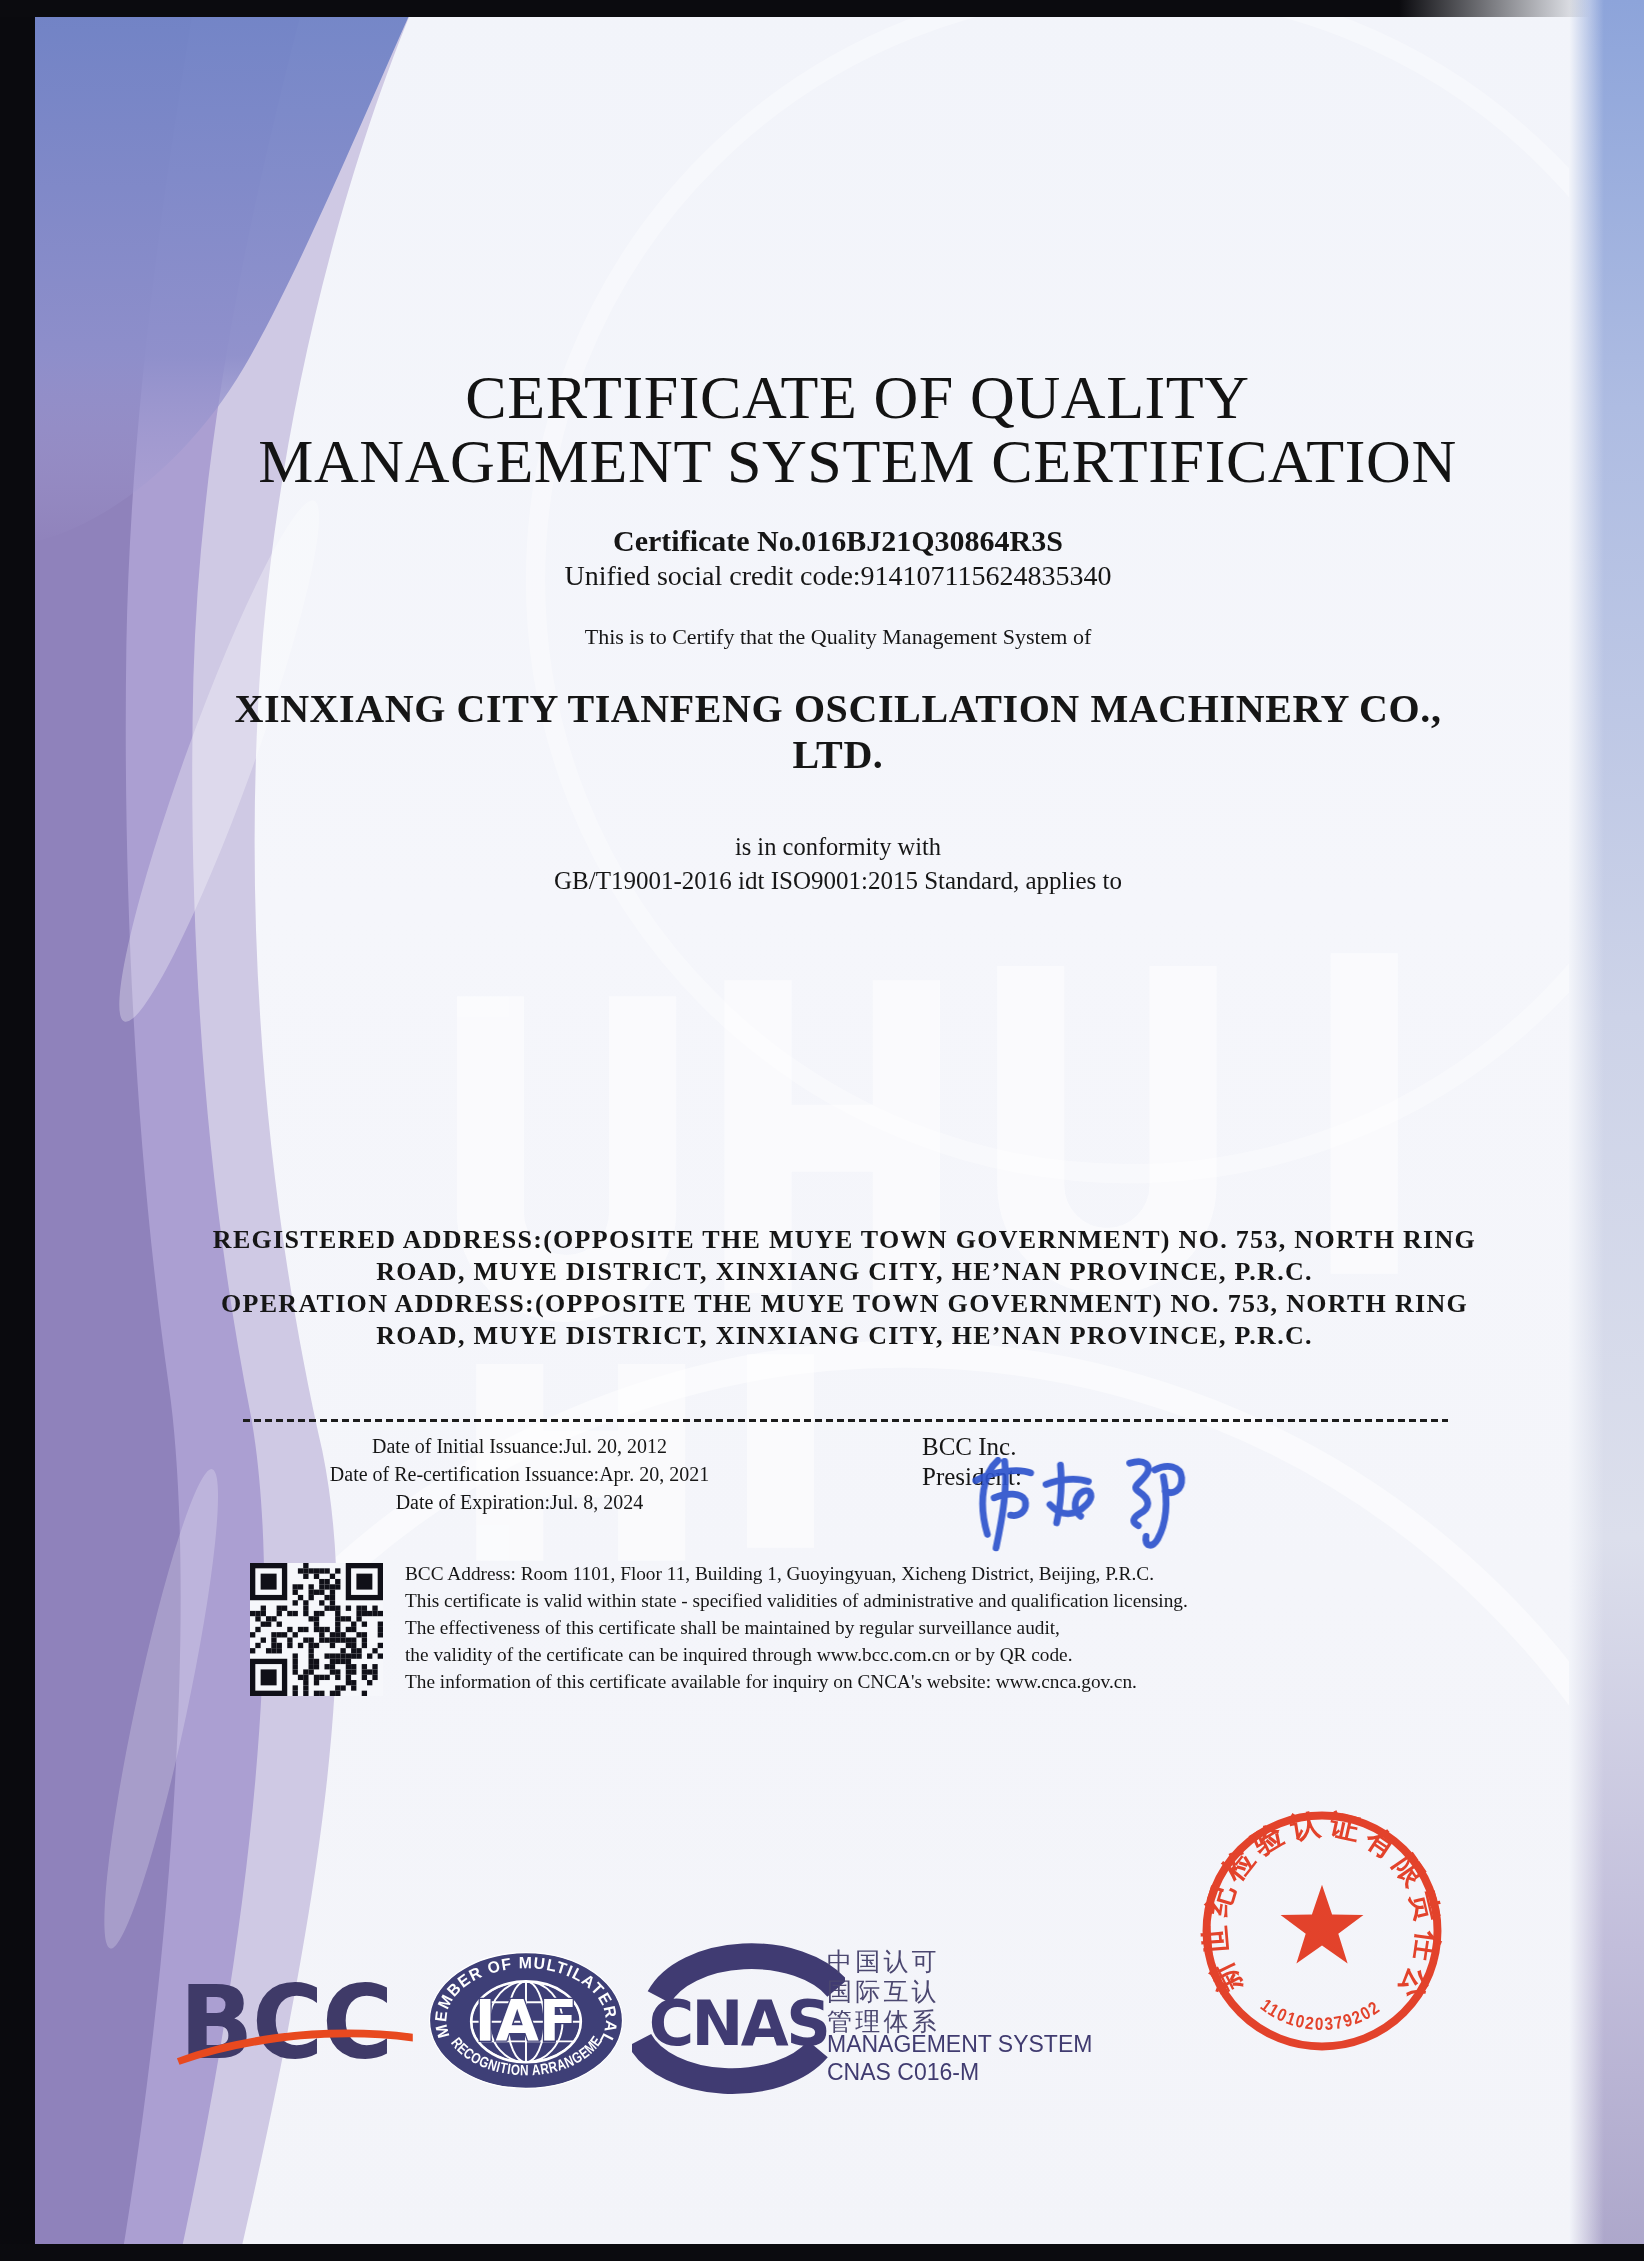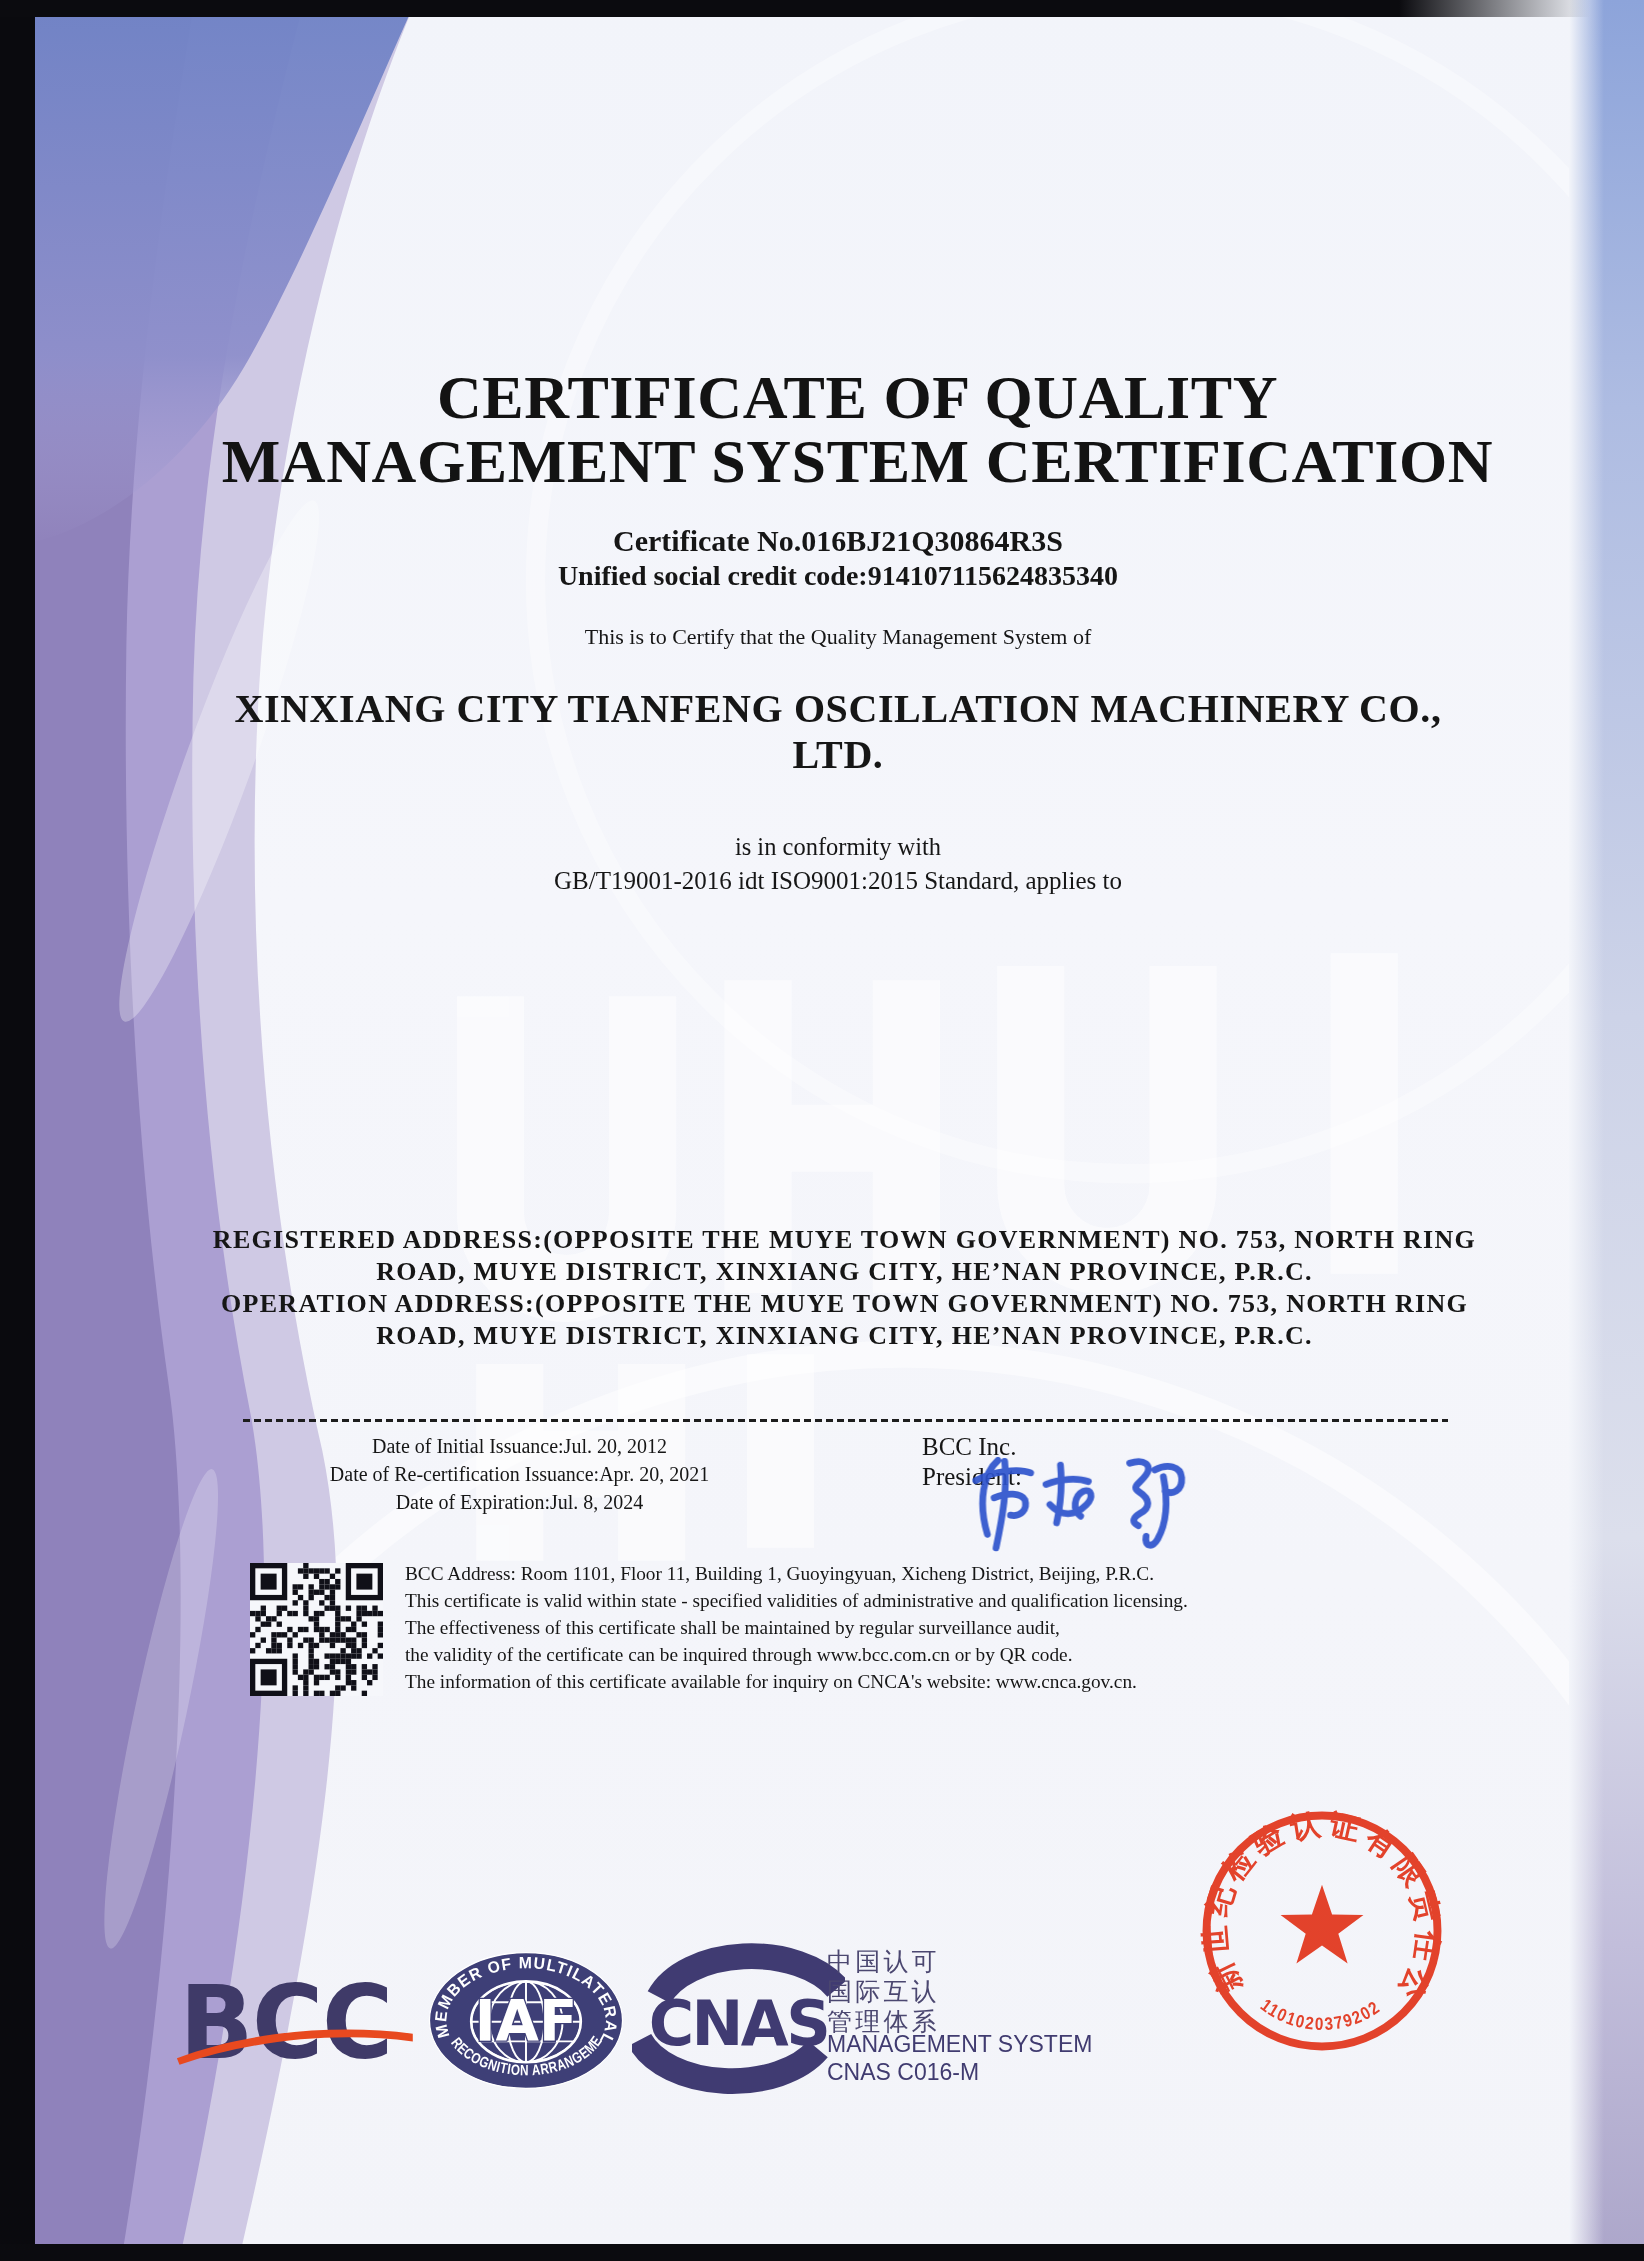--- a/index.html
+++ b/index.html
@@ -9,23 +9,23 @@
   .abs{position:absolute;}
   .ctr{text-align:center;}
   
   #edge-top{left:0;top:0;width:1590px;height:17px;background:linear-gradient(90deg,#0b0b0f 0%,#0b0b0f 88%,rgba(11,11,15,0) 100%);}
   #edge-bottom{left:0;top:2244px;width:1645px;height:17.4px;background:#0b0b0f;}
   #edge-left{left:0;top:0;width:35px;height:2261px;background:#0a0a0e;}
   #band-right{left:1569px;top:0;width:76px;height:2261px;
       background:linear-gradient(90deg,rgba(243,245,250,1) 0%,rgba(243,245,250,0) 46%),
                  linear-gradient(180deg,#8da4da 0%,#aebce2 18%,#cdd3e8 45%,#dcdfec 68%,#c2bedb 86%,#aca6ca 100%);}
   
-  #title{left:148px;top:365px;width:1419px;font-size:62px;line-height:64px;font-weight:700;letter-spacing:0.6px;color:#131313;}
+  #title{left:148px;top:365px;width:1419px;font-size:62px;line-height:64px;font-weight:400;letter-spacing:0.6px;color:#131313;}
   #cert-no{left:148px;top:524px;width:1380px;font-size:30px;font-weight:700;}
-  #credit-code{left:148px;top:560px;width:1380px;font-size:28px;font-weight:700;}
+  #credit-code{left:148px;top:560px;width:1380px;font-size:28px;font-weight:400;}
   #certify-line{left:148px;top:624px;width:1380px;font-size:22px;}
   #company{left:148px;top:686px;width:1380px;font-size:40px;line-height:46px;font-weight:700;letter-spacing:0.6px;text-align:center;}
   #conformity{left:148px;top:833px;width:1380px;font-size:24.5px;}
   #standard{left:148px;top:867px;width:1380px;font-size:25px;}
   #scope{left:148px;top:1055px;width:1393px;font-size:24.5px;letter-spacing:0.6px;}
   #addresses{left:148px;top:1224px;width:1393px;font-size:26px;line-height:32px;font-weight:700;letter-spacing:1.3px;}
   #dash-line{left:243px;top:1419px;width:1205px;height:3.2px;
       background:repeating-linear-gradient(90deg,#1d1d1d 0 7px,rgba(0,0,0,0) 7px 11px);}
   #dates{left:271px;top:1432px;width:497px;font-size:20px;line-height:28px;text-align:center;}
   #issuer{left:922px;top:1432px;width:232px;font-size:25px;line-height:30px;}

